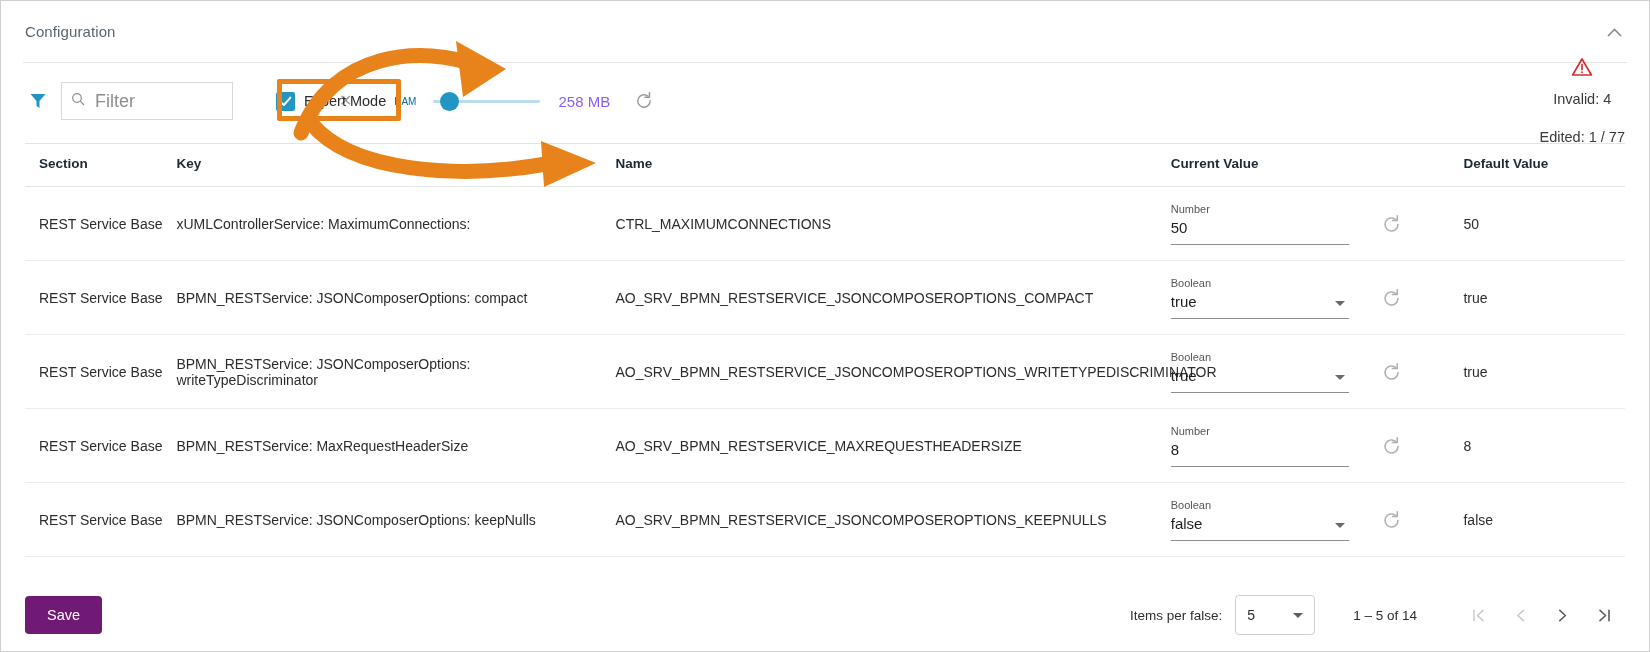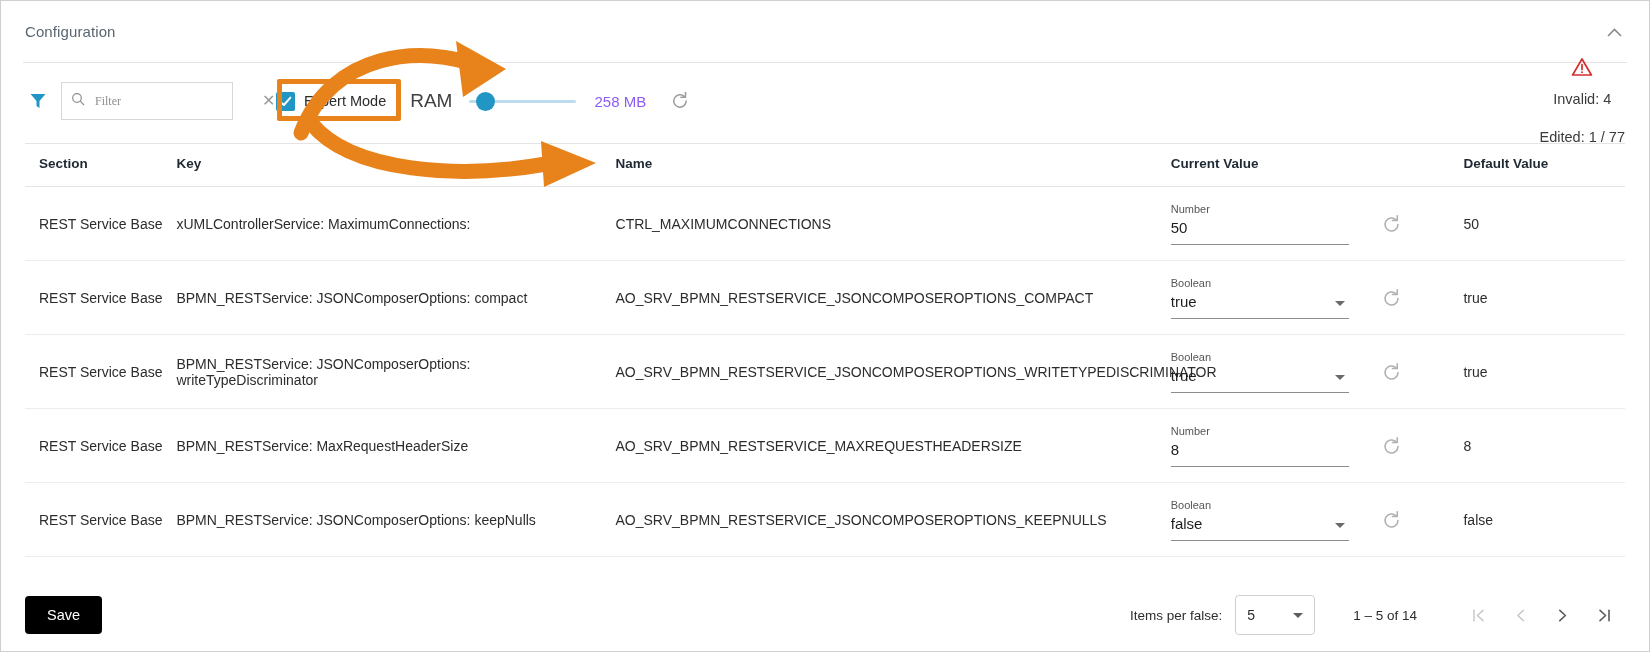--- a/index.html
+++ b/index.html
@@ -55,22 +55,22 @@
     height: 38px;
     border: 1px solid #d8d8d8;
     background: #fff;
     display: flex;
     align-items: center;
     padding: 0 9px;
     gap: 8px;
   }
   .filter-box input {
     border: 0; outline: 0; flex: 1;
-    font-size: 12px;
-    font-family: Liberation Serif, serif;
+    font-size: 18px;
+    font-family: Liberation Sans, sans-serif;
     color: #ef4444;
     background: transparent;
   }
   .filter-box input::placeholder { color: #8e8e8e; }
   .clear-x { color: #9a9a9a; font-size: 16px; cursor: pointer; line-height: 1; padding: 0 2px;}
 
   .expert-wrap {
     display: flex; align-items: center;
     gap: 9px;
     margin-left: 37px;
@@ -80,21 +80,21 @@
     width: 19px; height: 19px;
     background: #2196c4;
     border-radius: 2px;
     position: relative;
     cursor: pointer;
     flex: none;
   }
   .checkbox svg { position:absolute; left: 2px; top: 2px; }
   .expert-label { font-size: 14.5px; color: #2b2b2b; white-space: nowrap; }
 
-  .ram-label { font-size: 19px; color: #404040; margin-left: 16px; }
+  .ram-label { font-size: 10px; color: #0369a1; }
   .slider {
     position: relative;
     width: 107px;
     height: 24px;
     margin-left: 17px;
     display: flex; align-items: center;
     cursor: pointer;
   }
   .slider-track { width: 100%; height: 3px; background: #bcdcee; border-radius: 2px; }
   .slider-thumb {
@@ -171,21 +171,21 @@
   .footer {
     position: absolute;
     left: 0; right: 0; bottom: 0;
     height: 72px;
     display: flex;
     align-items: center;
     padding: 0 24px;
     background: #fff;
   }
   .save-btn {
-    background: #000000;
+    background: #701a75;
     color: #fff;
     border: none;
     border-radius: 4px;
     font-size: 14.5px;
     font-family: "Liberation Sans", sans-serif;
     padding: 0 22px;
     height: 38px;
     cursor: pointer;
   }
   .paginator {

